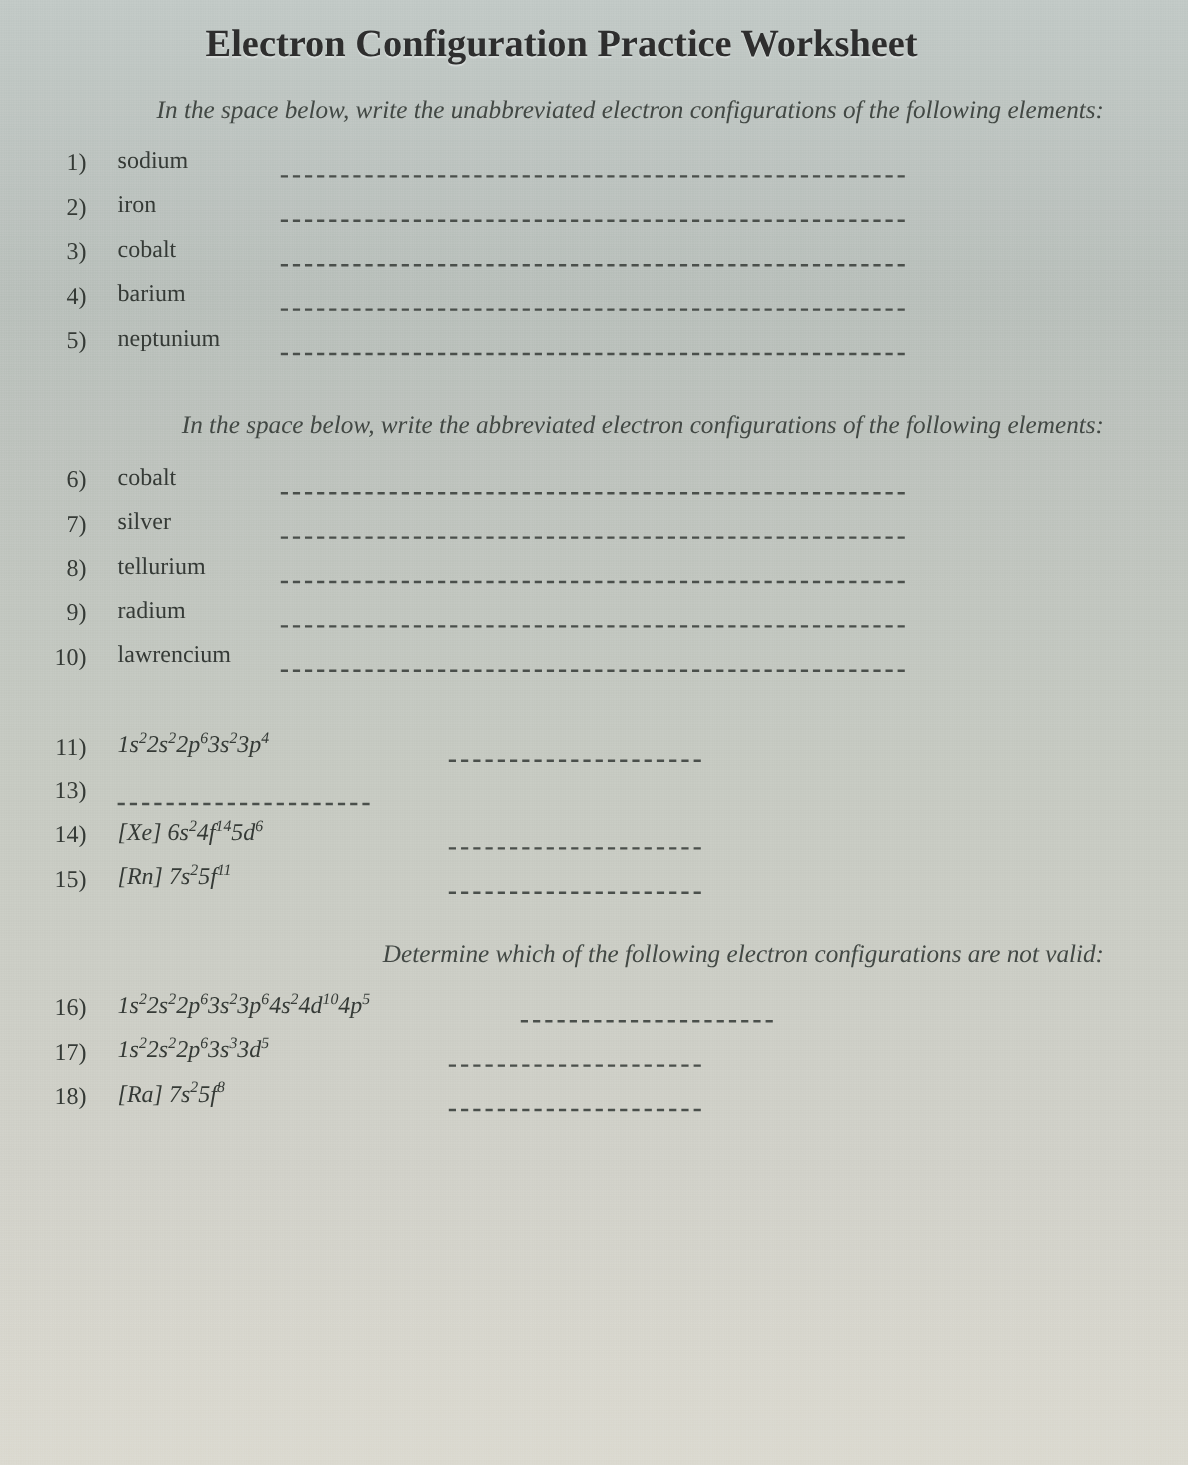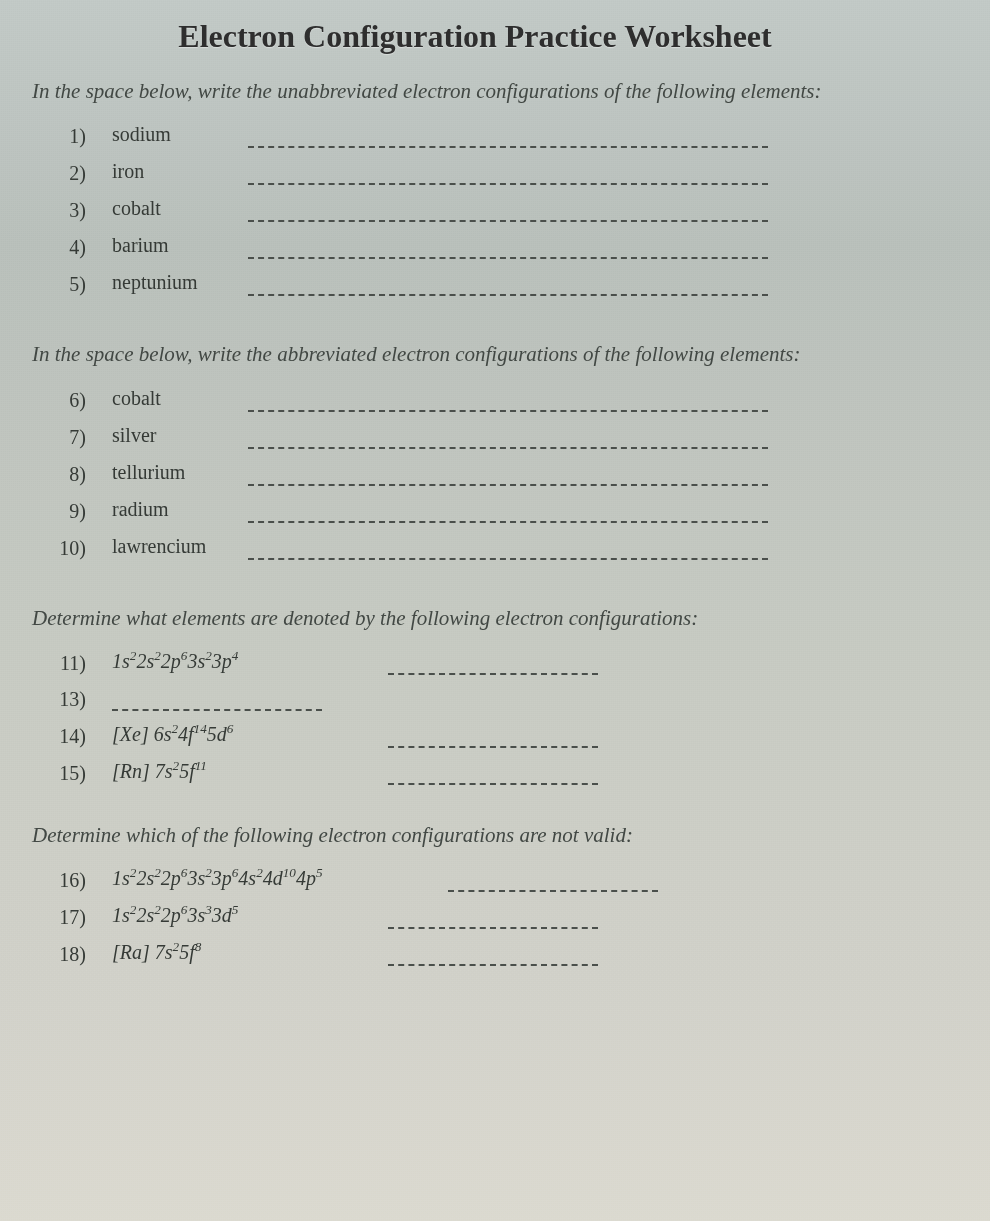--- a/index.html
+++ b/index.html
@@ -9,37 +9,38 @@
     font-family: "Comic Sans MS", "Chalkboard", "Marker Felt", cursive;
     color: #2b2b2b;
     background:
       repeating-linear-gradient(0deg, rgba(255,255,255,0.04) 0 1px, transparent 1px 2px),
       repeating-linear-gradient(90deg, rgba(255,255,255,0.04) 0 1px, transparent 1px 2px),
       linear-gradient(180deg, #bfc7c4 0%, #b6bdb8 20%, #c3c7bf 50%, #cfcfc7 80%, #dad8ce 100%);
   }
   .page {
     width: 950px;
     min-height: 1221px;
-    padding: 18px 30px 50px 30px;
+    padding: 18px 30px 50px 16px;
     box-sizing: border-box;
     position: relative;
   }
   .title {
     text-align: center;
     font-size: 32px;
     color: #2e2e2e;
     margin: 0 0 22px 0;
     text-shadow: 0 1px 1px rgba(255,255,255,.4);
   }
   .instructions {
     font-style: italic;
     font-size: 21px;
     color: #424844;
     margin: 0 0 18px 2px;
     line-height: 1.35;
+    text-align: right;
   }
   .item-row {
     display: flex;
     align-items: flex-end;
     margin: 6px 0 12px 22px;
     gap: 26px;
     font-size: 20px;
     color: #353a36;
   }
   .num { width: 34px; text-align: right; }
@@ -114,21 +115,20 @@
     <span class="blank blank-lg"></span>
   </div>
   <div class="item-row">
     <span class="num">10)</span>
     <span class="label">lawrencium</span>
     <span class="blank blank-lg"></span>
   </div>
 
   <div class="section-gap"></div>
 
-  <p class="instructions">Determine what elements are denoted by the following electron configurations:</p>
   <div class="item-row">
     <span class="num">11)</span>
     <span class="label-wide">1s<sup>2</sup>2s<sup>2</sup>2p<sup>6</sup>3s<sup>2</sup>3p<sup>4</sup></span>
     <span class="blank blank-md"></span>
   </div>
   <div class="item-row">
     <span class="num">13)</span>
     <span class="blank blank-md"></span>
   </div>
   <div class="item-row">

